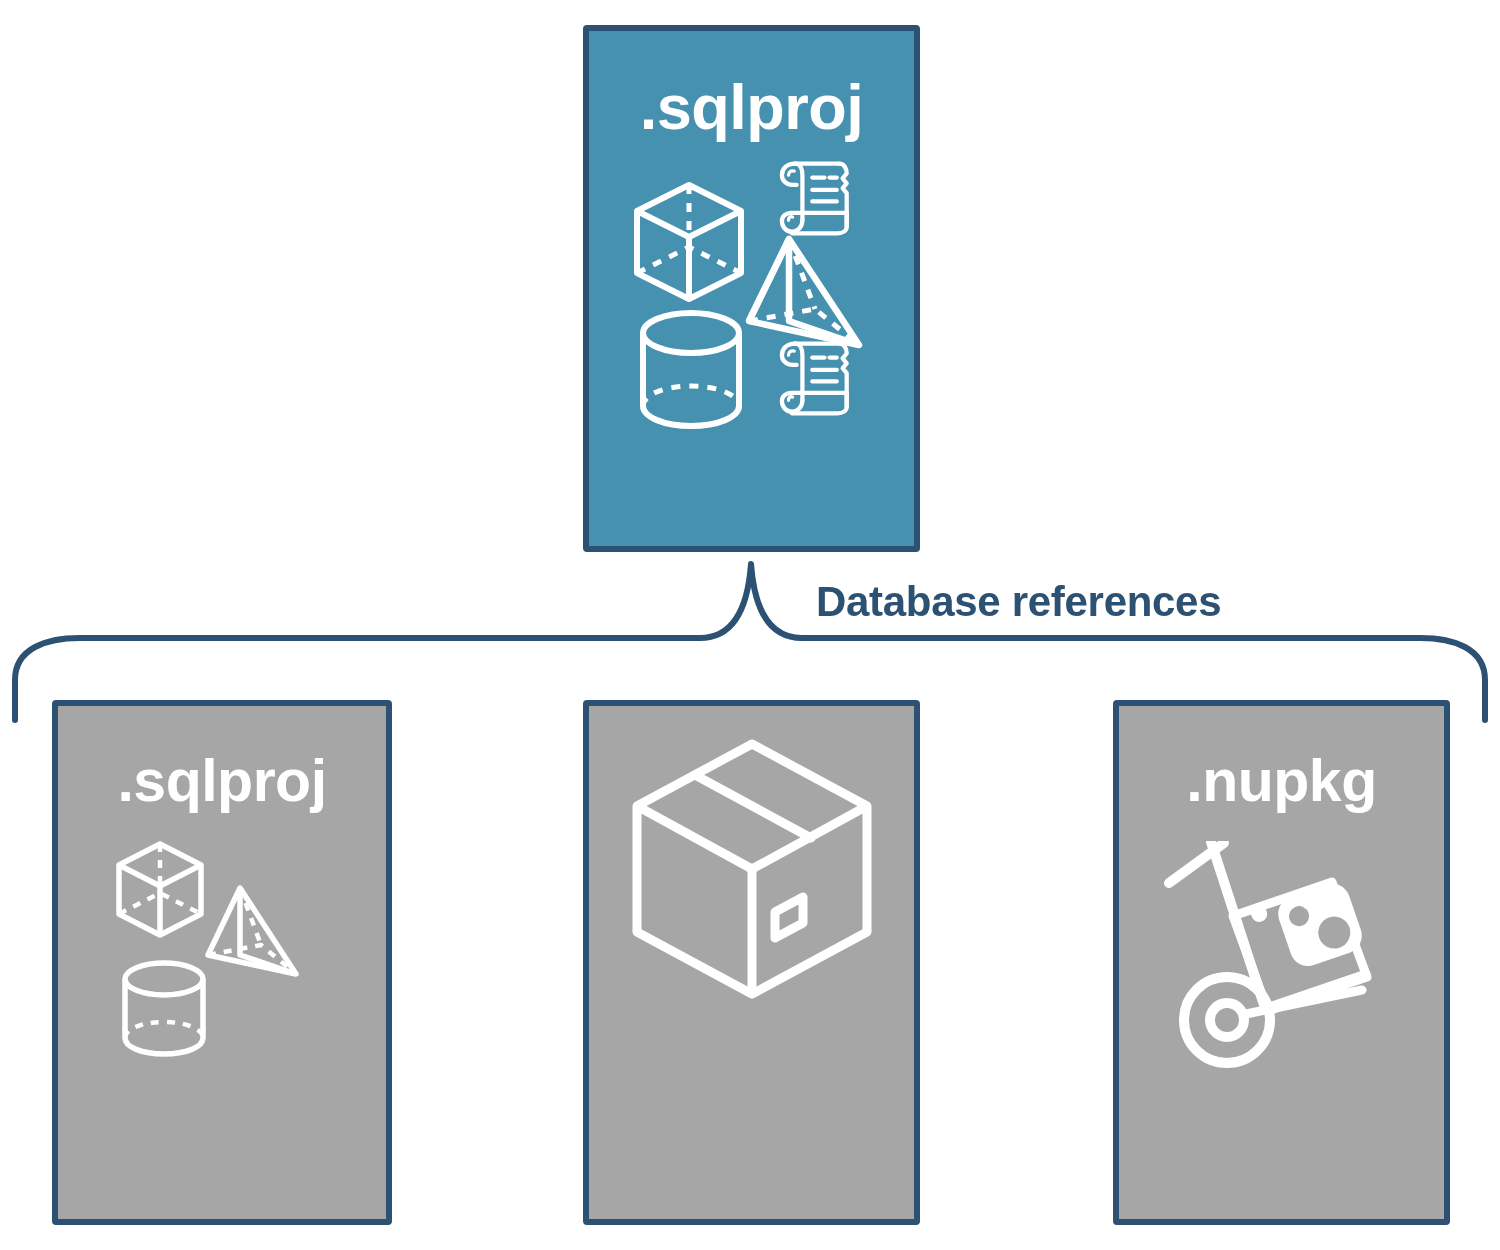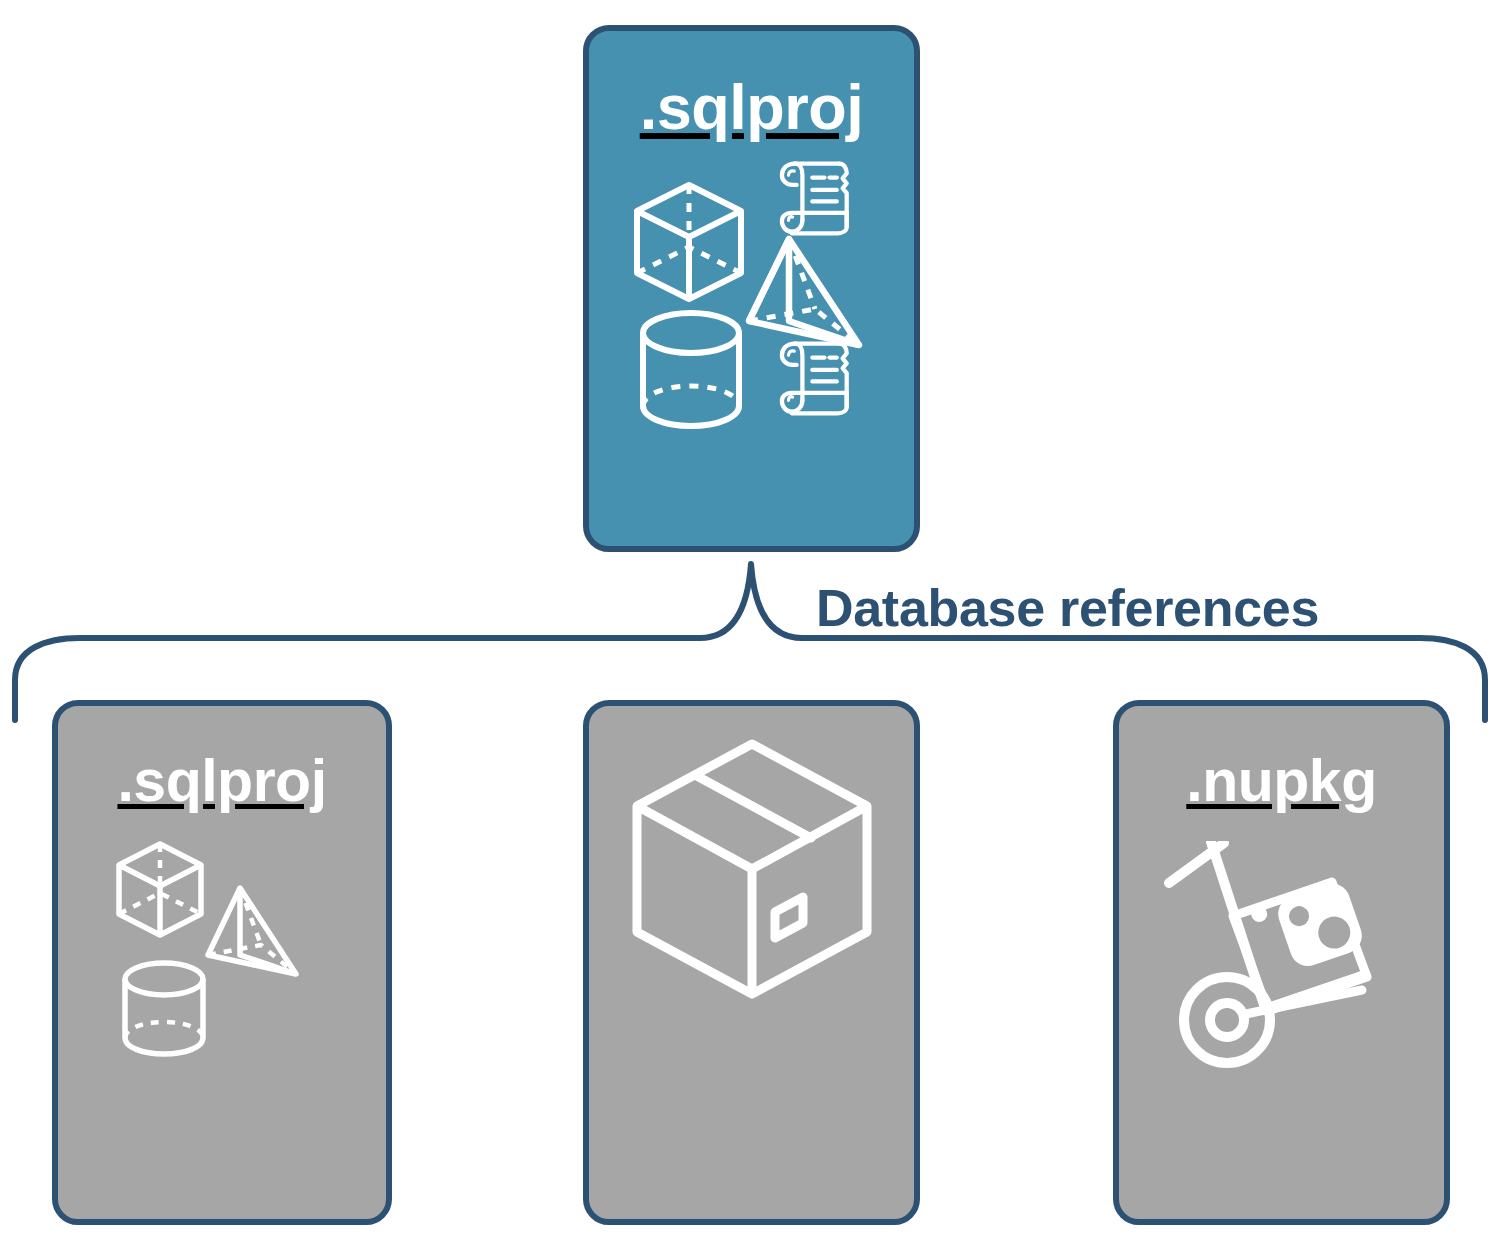--- a/index.html
+++ b/index.html
@@ -19,25 +19,24 @@
     position: absolute;
     inset: 0;
   }
 
   .card {
     position: absolute;
     box-sizing: border-box;
     border-style: solid;
     border-width: 6px;
     border-color: #2d5173;
-    border-radius: 26px;
+    border-radius: 4px;
     display: flex;
     flex-direction: column;
     align-items: center;
-    text-decoration: underline;
   }
 
   .card-title {
     color: #ffffff;
     font-weight: bold;
     line-height: 1;
     letter-spacing: -0.5px;
     user-select: none;
     white-space: nowrap;
   }
@@ -88,21 +87,21 @@
     width: 1500px;
     height: 200px;
     pointer-events: none;
   }
 
   
   #bracket-label {
     position: absolute;
     left: 816px;
     top: 578px;
-    font-size: 52px;
+    font-size: 42px;
     font-weight: bold;
     color: #2d5173;
     letter-spacing: -0.3px;
     white-space: nowrap;
     user-select: none;
   }
 </style>
 </head>
 <body>
 

